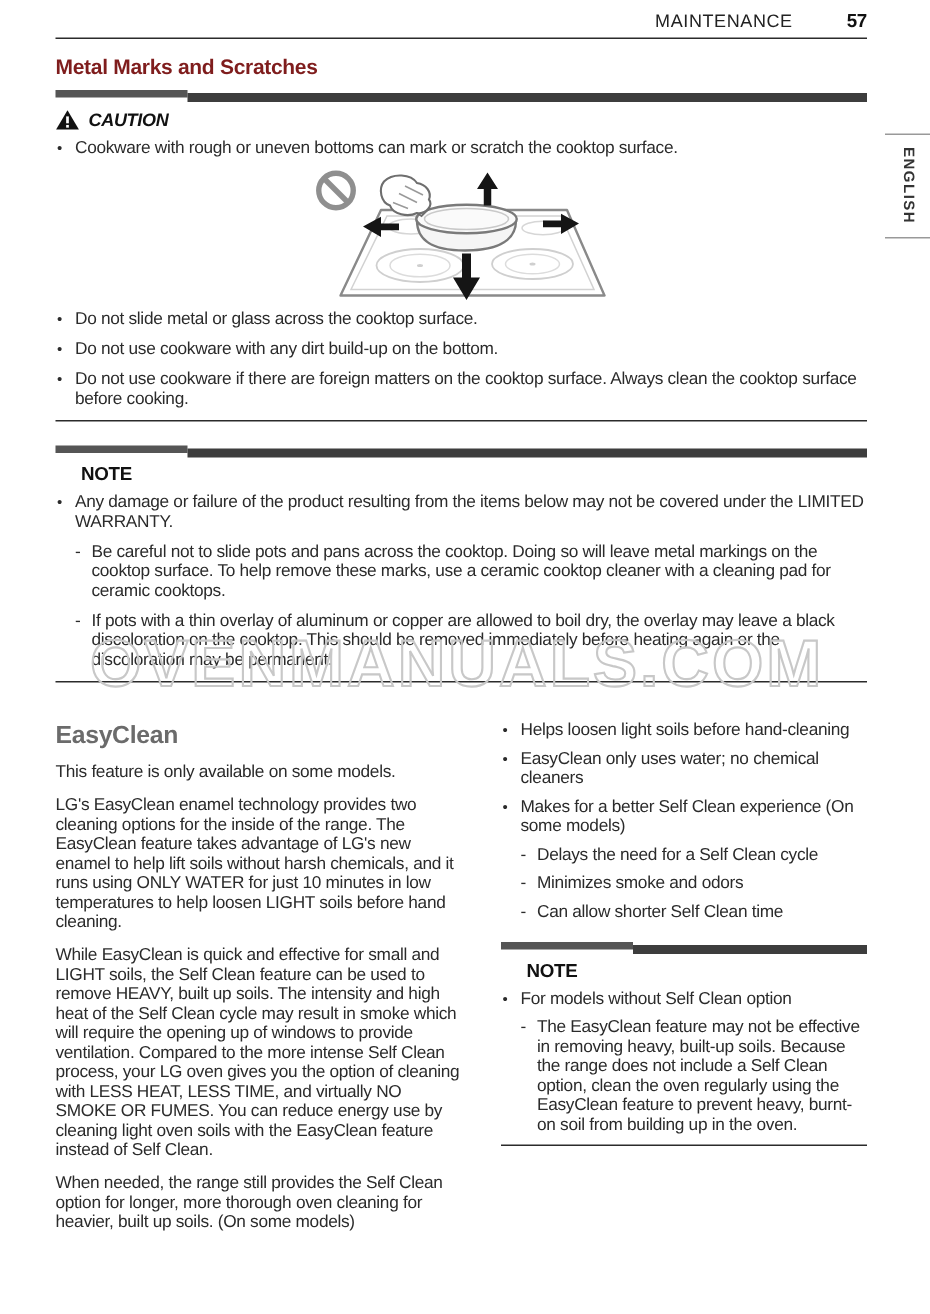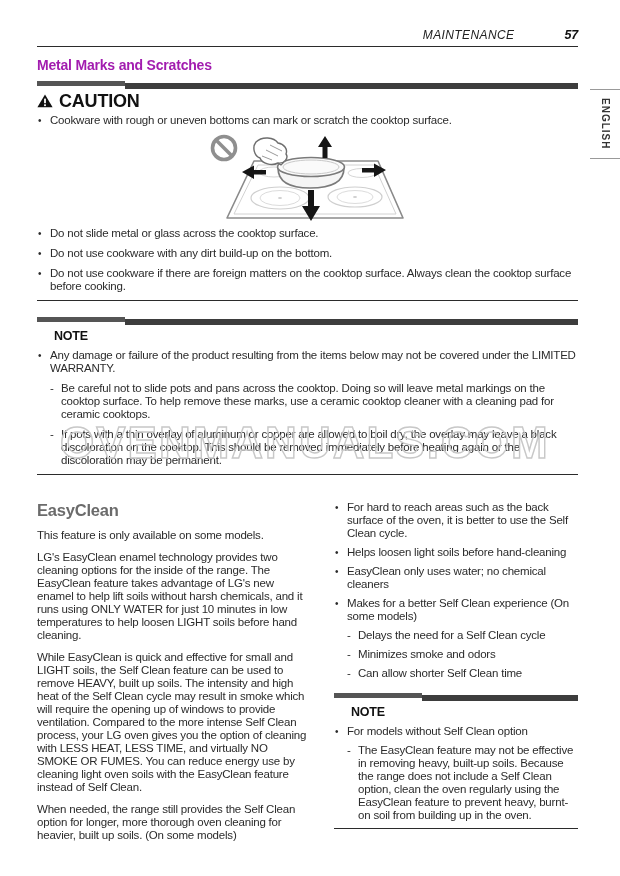--- a/index.html
+++ b/index.html
@@ -1,34 +1,34 @@
 <!DOCTYPE html>
 <html><head>
 <meta charset="utf-8">
 <style>
   html,body{margin:0;padding:0;background:#fff;}
   body{font-family:"Liberation Sans",sans-serif;color:#2b2b2b;-webkit-font-smoothing:antialiased;}
   .page{position:relative;width:620px;height:876px;background:#fff;box-sizing:border-box;
         padding:0 42px 0 37px;overflow:hidden;font-size:11.5px;line-height:13px;letter-spacing:-0.2px;}
 
   
-  .hdr{display:flex;justify-content:flex-end;align-items:baseline;gap:16px;
-       padding-top:29px;padding-bottom:4px;border-bottom:1.2px solid #2b2b2b;font-style:italic;}
+  .hdr{display:flex;justify-content:flex-end;align-items:baseline;gap:2px;
+       padding-top:8px;padding-bottom:4px;border-bottom:1.2px solid #2b2b2b;}
   .hdr .sec{font-size:12px;letter-spacing:0.4px;color:#222;}
   .hdr .num{font-size:12.5px;font-weight:bold;color:#111;margin-left:34px;}
 
-  h1.title{font-size:14px;font-weight:bold;margin:12px 0 9px;color:#a21caf;letter-spacing:-0.2px;}
+  h1.title{font-size:14px;font-weight:bold;margin:12px 0 9px;color:#7f1d1d;letter-spacing:-0.2px;}
 
   
   .bar{position:relative;height:8px;margin-bottom:5px;}
   .bar .bl{position:absolute;left:0;top:0;width:88px;height:4.5px;background:#555;}
   .bar .br{position:absolute;left:88px;right:0;top:2px;height:6px;background:#3d3d3d;}
 
-  .callout-head{display:flex;align-items:center;gap:6px;font-size:18px;font-weight:bold;
-                color:#111;margin:2px 0 6px;}
+  .callout-head{display:flex;align-items:center;gap:6px;font-size:12px;font-weight:bold;
+                color:#111;margin:2px 0 6px;font-style:italic;}
   .note-head{font-size:12.5px;font-weight:bold;color:#111;margin:2px 0 6px;padding-left:17px;}
 
   .rule{border-bottom:1.4px solid #2b2b2b;}
 
   
   .b{position:relative;padding-left:13px;margin-bottom:7px;}
   .b::before{content:"\2022";position:absolute;left:1px;top:0;font-size:10px;}
   .d{position:relative;padding-left:11px;margin-left:13px;margin-bottom:7px;}
   .d::before{content:"-";position:absolute;left:0;top:-0.5px;}
   .tight .b,.tight .d{margin-bottom:6px;}
@@ -152,21 +152,20 @@
   <div class="cols">
     <div class="col-l">
       <h2 class="ec">EasyClean</h2>
       <p>This feature is only available on some models.</p>
       <p>LG's EasyClean enamel technology provides two cleaning options for the inside of the range. The EasyClean feature takes advantage of LG's new enamel to help lift soils without harsh chemicals, and it runs using ONLY WATER for just 10 minutes in low temperatures to help loosen LIGHT soils before hand cleaning.</p>
       <p>While EasyClean is quick and effective for small and LIGHT soils, the Self Clean feature can be used to remove HEAVY, built up soils. The intensity and high heat of the Self Clean cycle may result in smoke which will require the opening up of windows to provide ventilation. Compared to the more intense Self Clean process, your LG oven gives you the option of cleaning with LESS HEAT, LESS TIME, and virtually NO SMOKE OR FUMES. You can reduce energy use by cleaning light oven soils with the EasyClean feature instead of Self Clean.</p>
       <p>When needed, the range still provides the Self Clean option for longer, more thorough oven cleaning for heavier, built up soils. (On some models)</p>
     </div>
 
     <div class="col-r tight">
-      <div class="b">For hard to reach areas such as the back surface of the oven, it is better to use the Self Clean cycle.</div>
 
       <div class="b">Helps loosen light soils before hand-cleaning</div>
       <div class="b">EasyClean only uses water; no chemical cleaners</div>
       <div class="b">Makes for a better Self Clean experience (On some models)</div>
       <div class="d">Delays the need for a Self Clean cycle</div>
       <div class="d">Minimizes smoke and odors</div>
       <div class="d">Can allow shorter Self Clean time</div>
 
       <section class="note-sec" style="margin-top:13px;">
         <div class="bar">

